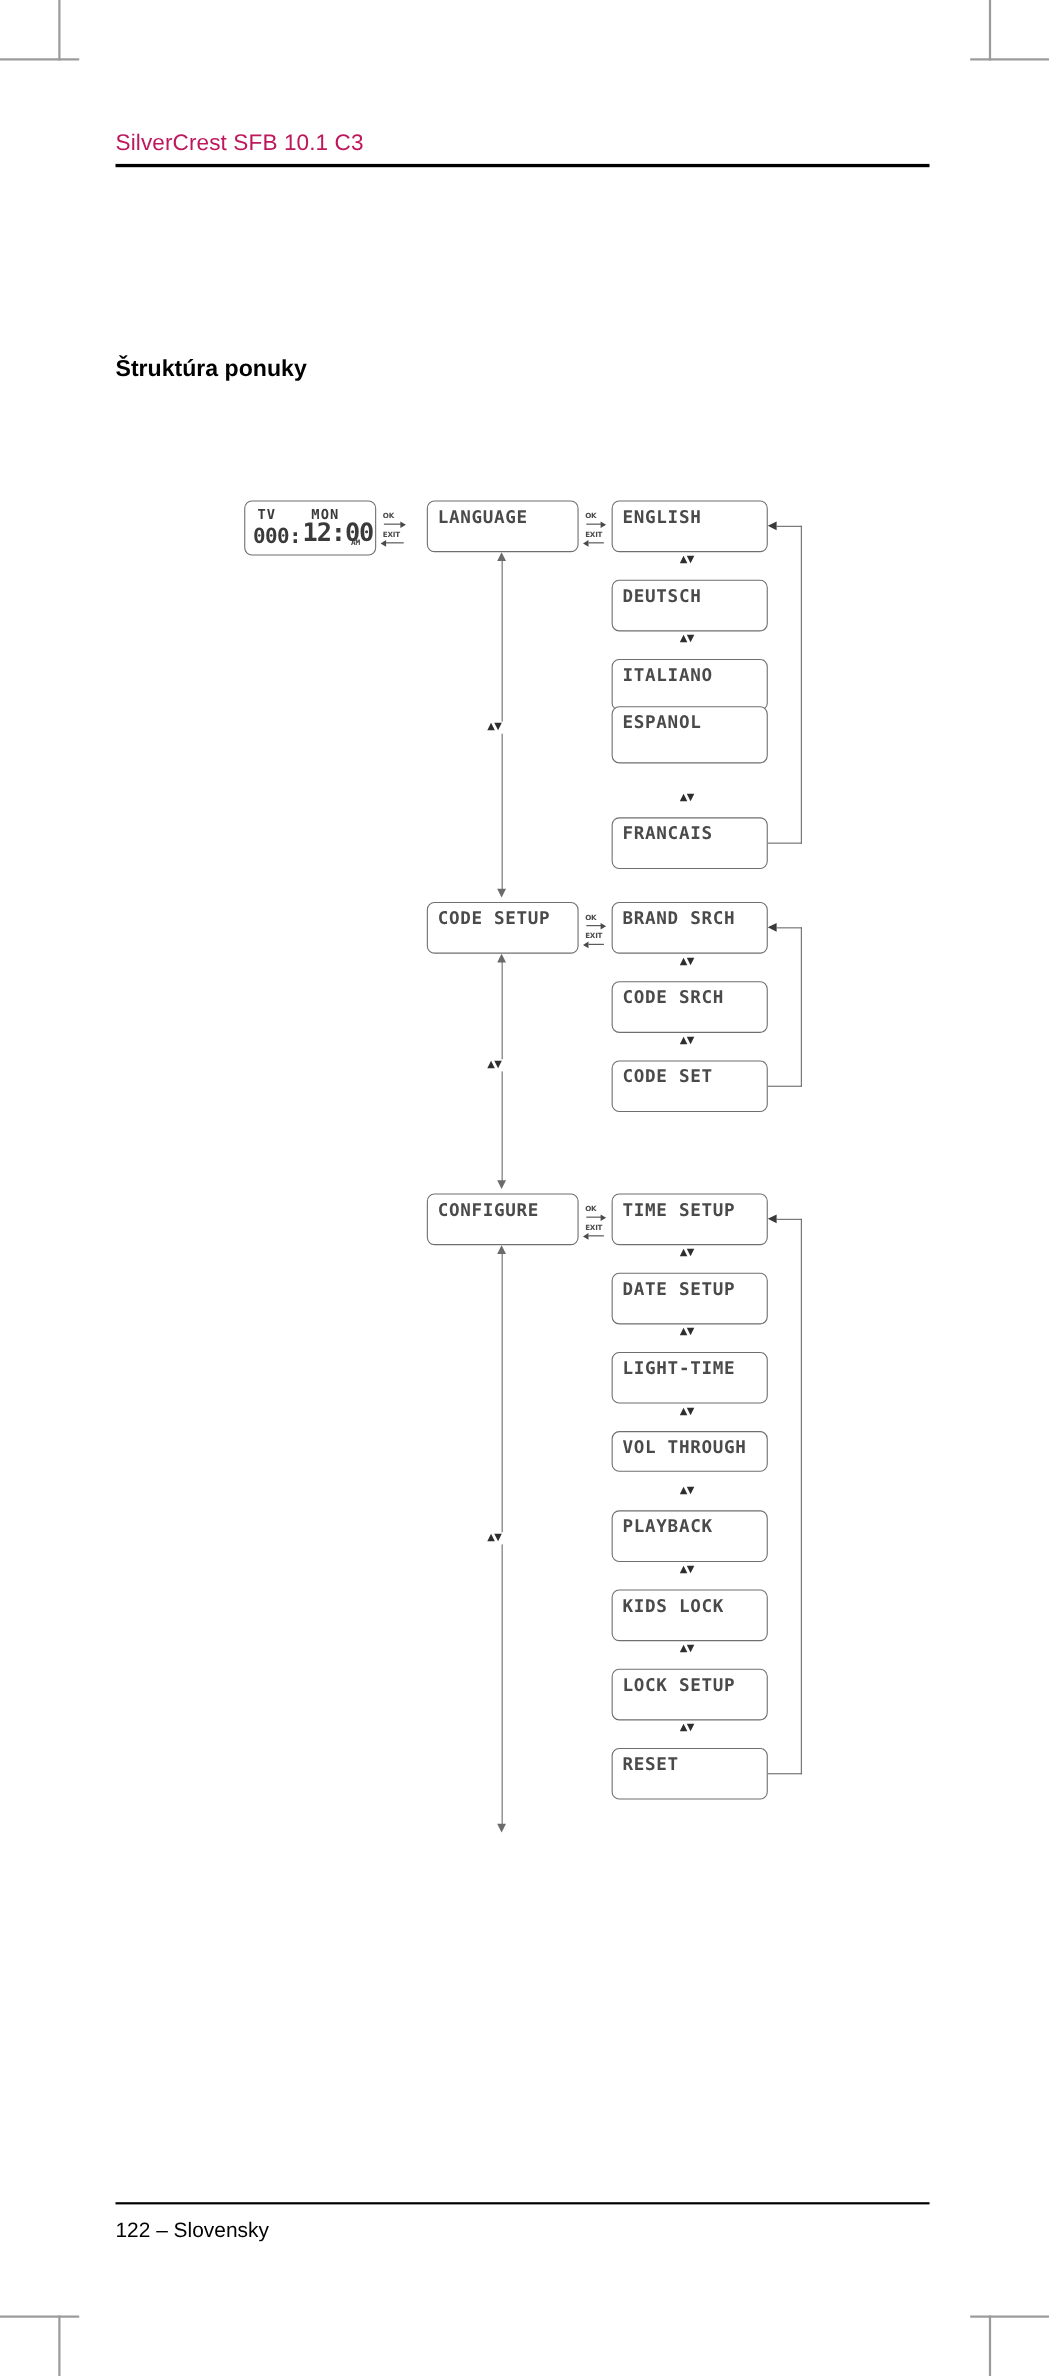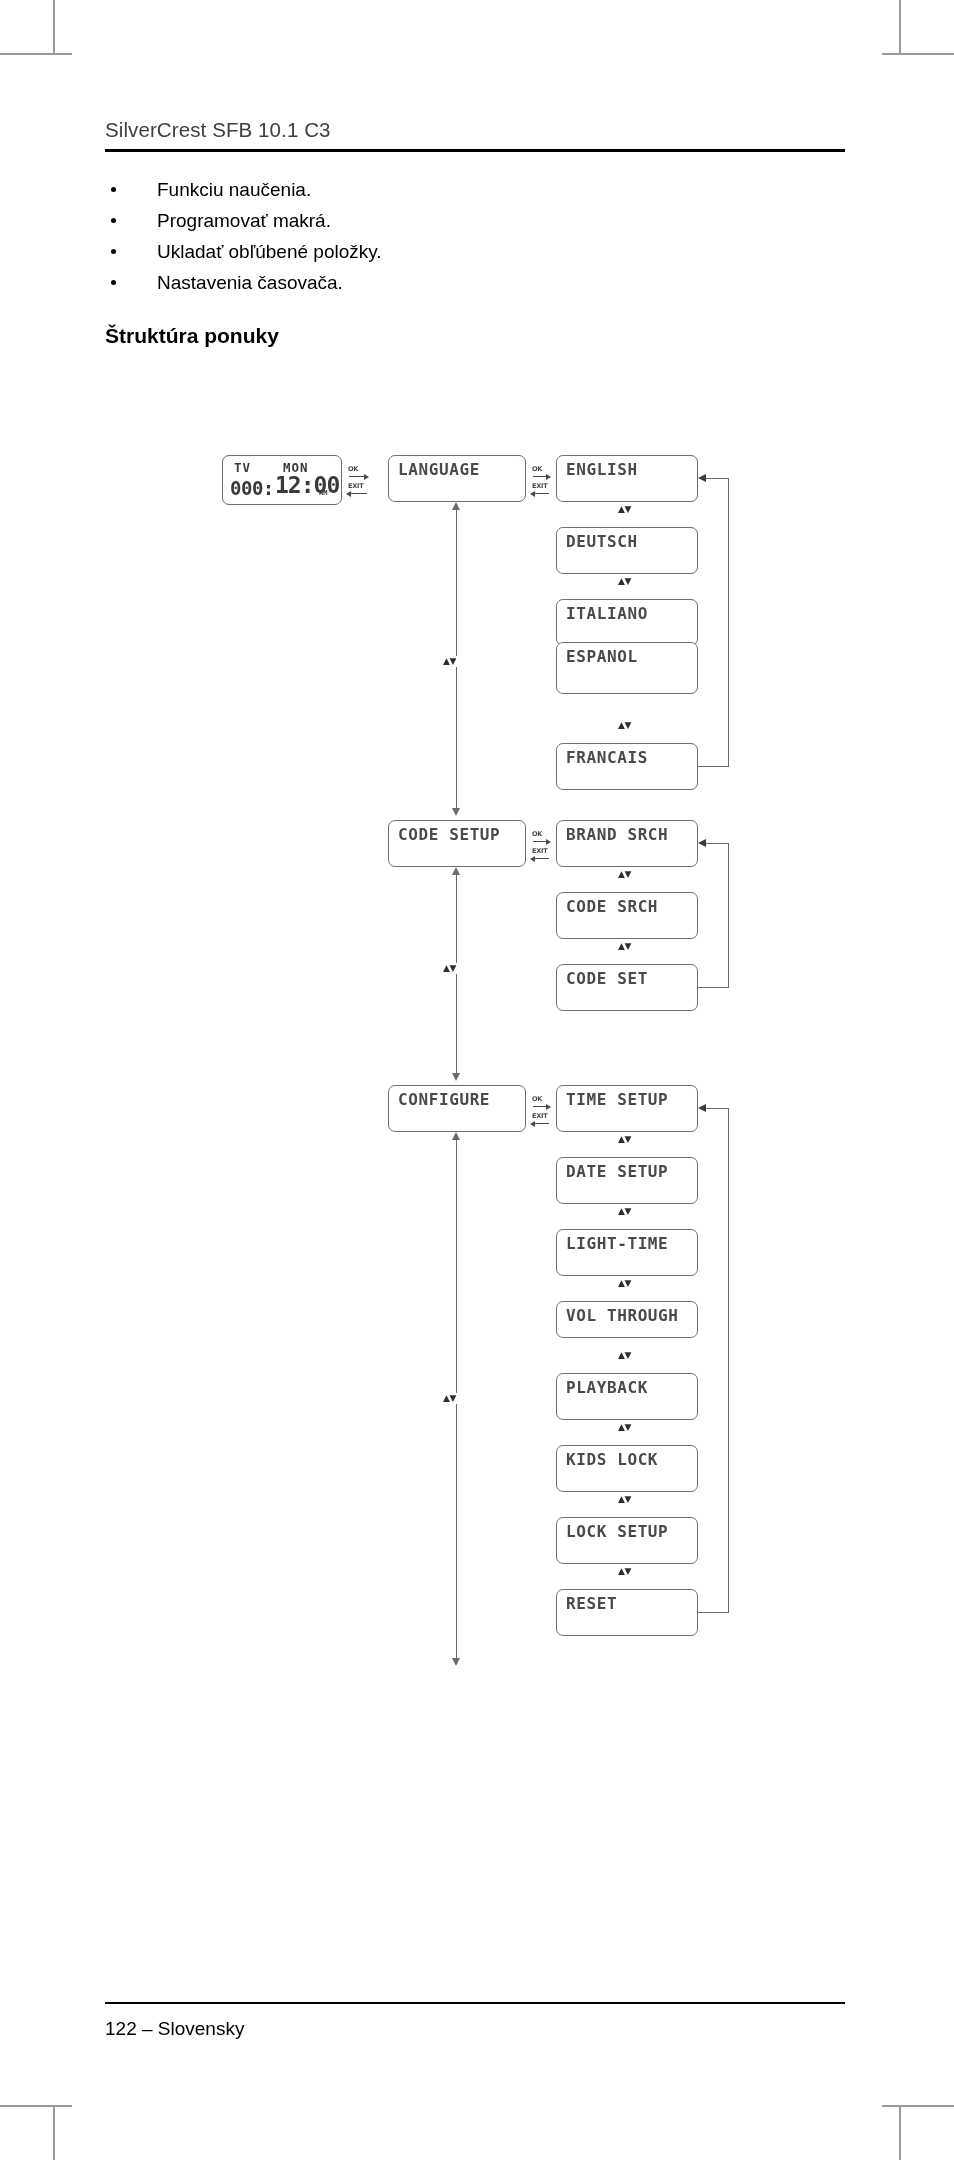--- a/index.html
+++ b/index.html
@@ -20,21 +20,21 @@
   .cmark.v{width:2px;height:55px;}
   .cmark.h{height:2px;width:72px;}
 
   
   .header{
     position:absolute;left:105px;top:118px;width:740px;
   }
   .header-title{
     font-size:20.5px;
     letter-spacing:0.1px;
-    color:#404040;
+    color:#be185d;
     white-space:nowrap;
   }
   .header-rule{
     position:absolute;left:105px;top:149px;width:740px;height:2.5px;background:#000;
   }
 
   
   .bullets{
     position:absolute;left:105px;top:176px;width:740px;
   }
@@ -156,38 +156,20 @@
   <div class="cmark v" style="left:53px;top:2105px;"></div>
   <div class="cmark h" style="left:0px;top:2105px;"></div>
   <div class="cmark v" style="left:899px;top:2105px;"></div>
   <div class="cmark h" style="left:882px;top:2105px;"></div>
 
   <div class="header">
     <div class="header-title">SilverCrest SFB 10.1 C3</div>
   </div>
   <div class="header-rule"></div>
 
-  <div class="bullets">
-    <div class="bullet-row">
-      <span class="bullet-dot"></span>
-      <span class="bullet-text">Funkciu naučenia.</span>
-    </div>
-    <div class="bullet-row">
-      <span class="bullet-dot"></span>
-      <span class="bullet-text">Programovať makrá.</span>
-    </div>
-    <div class="bullet-row">
-      <span class="bullet-dot"></span>
-      <span class="bullet-text">Ukladať obľúbené položky.</span>
-    </div>
-    <div class="bullet-row">
-      <span class="bullet-dot"></span>
-      <span class="bullet-text">Nastavenia časovača.</span>
-    </div>
-  </div>
 
   <div class="section-heading">Štruktúra ponuky</div>
 
   <div class="diagram">
 
     <div class="lcdbox" style="left:222px;top:455px;width:120px;height:50px;">
       <span class="lcd-label st-tv">TV</span>
       <span class="lcd-label st-mon">MON</span>
       <span class="lcd-label st-000">000:</span>
       <span class="lcd-label st-time">12:00</span>

